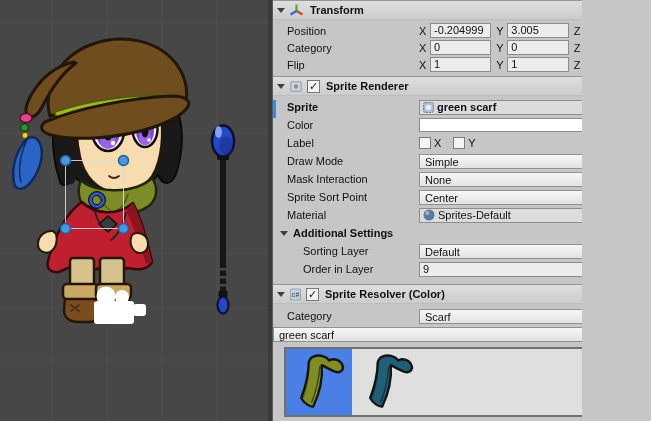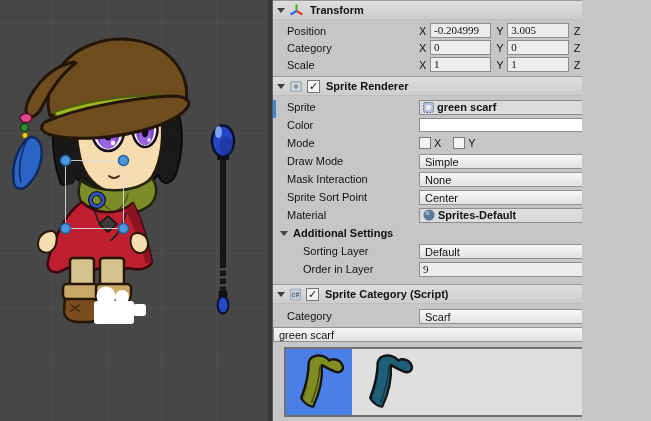--- a/index.html
+++ b/index.html
@@ -23,26 +23,26 @@
   .cbx { width:13px; height:13px; background:#f2f2f2; border:1px solid #777;
          font-size:11px; line-height:11px; text-align:center; color:#1a1a1a; flex:none; }
   .gearwrap { display:flex; align-items:flex-end; }
   .gear { font-size:13px; line-height:13px; color:#3d3d3d; }
   .ma { width:0; height:0; border-left:2.5px solid transparent; border-right:2.5px solid transparent;
         border-top:3px solid #3d3d3d; margin:0 0 2px 1px; }
 
   .row { height:18px; display:flex; align-items:center; padding-right:5px; }
   .trow { height:17px; }
   .lbl { width:146px; padding-left:14px; white-space:nowrap; overflow:hidden; flex:none; }
-  .lbl.b { font-weight:normal; }
+  .lbl.b { font-weight:bold; }
   .lbl.ind { padding-left:30px; }
   .val { flex:1; display:flex; align-items:center; min-width:0; }
 
   .tf { background:#ececec; border:1px solid #8d8d8d; height:15px; line-height:13px; padding:0 3px;
-        flex:1; min-width:0; overflow:hidden; white-space:nowrap;font-family:Liberation Serif, serif; }
+        flex:1; min-width:0; overflow:hidden; white-space:nowrap; }
   .trip { gap:0; }
   .ax { width:11px; flex:none; }
   .trip .tf { margin-right:5px; }
   .trip .tf:last-child { margin-right:0; }
 
   .obj { background:#dcdcdc; border:1px solid #8d8d8d; height:15px; display:flex; align-items:center;
          gap:3px; padding:0 3px; flex:1; font-weight:bold; min-width:0; }
   .picker { width:14px; text-align:center; color:#333; font-size:12px; line-height:14px; flex:none; }
 
   .dd { background:linear-gradient(#f7f7f7,#e2e2e2); border:1px solid #919191; height:15px;
@@ -253,21 +253,21 @@
         <span class="val trip">
           <span class="ax">X</span>
           <span class="tf">0</span>
           <span class="ax">Y</span>
           <span class="tf">0</span>
           <span class="ax">Z</span>
           <span class="tf">0</span>
         </span>
       </div>
       <div class="row trow">
-        <span class="lbl">Scale</span>
+        <span class="lbl">Flip</span>
         <span class="val trip">
           <span class="ax">X</span>
           <span class="tf">1</span>
           <span class="ax">Y</span>
           <span class="tf">1</span>
           <span class="ax">Z</span>
           <span class="tf">1</span>
         </span>
       </div>
     </div>
@@ -327,21 +327,21 @@
           <span class="swatch"></span>
           <span class="picker ricon" style="justify-content:center;">
             <svg width="12" height="12">
                 <path d="M2,10.5 L5.2,9.3 L9,5.5 L6.8,3.3 L3,7.1 L1.8,10.3 Z" fill="#3a3a3a"></path>
                 <path d="M7.6,2 L10.3,4.7 L9.2,5.8 L6.5,3.1 Z" fill="#3a3a3a"></path>
               </svg>
           </span>
         </span>
       </div>
       <div class="row">
-        <span class="lbl">Mode</span>
+        <span class="lbl">Label</span>
         <span class="val">
           <span class="cb"></span>
           <span class="fliplbl">X</span>
           <span class="cb"></span>
           <span class="fliplbl">Y</span>
         </span>
       </div>
       <div class="row">
         <span class="lbl">Draw Mode</span>
         <span class="val">
@@ -374,21 +374,21 @@
             <span class="dda">
                 <i class="up"></i>
                 <i class="dn"></i>
               </span>
           </span>
         </span>
       </div>
       <div class="row">
         <span class="lbl">Material</span>
         <span class="val">
-          <span class="obj" style="font-weight:bold;">
+          <span class="obj" style="font-weight:normal;">
             <span class="ricon">
               <svg width="12" height="12">
                   <circle cx="6" cy="6" r="5.5" fill="#5a7a9a"></circle>
                   <circle cx="4.4" cy="4" r="2.2" fill="#9ab8d0" opacity="0.85"></circle>
                 </svg>
             </span>
             <span>Sprites-Default</span>
           </span>
           <span class="picker">⊙</span>
         </span>
@@ -420,21 +420,21 @@
     <div class="chead" style="margin-top:5px;">
       <span class="fold"></span>
       <span class="ricon">
         <svg width="13" height="13">
             <rect x="1" y="0.5" width="11" height="12" rx="1.5" fill="#98a8b8"></rect>
             <rect x="2" y="1.5" width="9" height="10" rx="1" fill="#c4d0da"></rect>
             <text x="6.5" y="9" font-size="6.5" text-anchor="middle" fill="#20323f" font-family="Liberation Mono, monospace">c#</text>
           </svg>
       </span>
       <span class="cbx">✓</span>
-      <span class="ctitle">Sprite Category (Script)</span>
+      <span class="ctitle">Sprite Resolver (Color)</span>
       <span class="hicons">
         <span class="ricon">
           <svg width="14" height="13">
               <rect x="1" y="1" width="12" height="11" rx="2" fill="#3d6a9e"></rect>
               <rect x="2.5" y="2" width="9" height="9.5" rx="1.5" fill="#5a8cc0"></rect>
               <text x="7" y="10" font-size="8" fill="#fff" text-anchor="middle" font-weight="bold" font-family="Liberation Sans, sans-serif">?</text>
             </svg>
         </span>
         <span class="ricon">
           <svg width="13" height="11">

